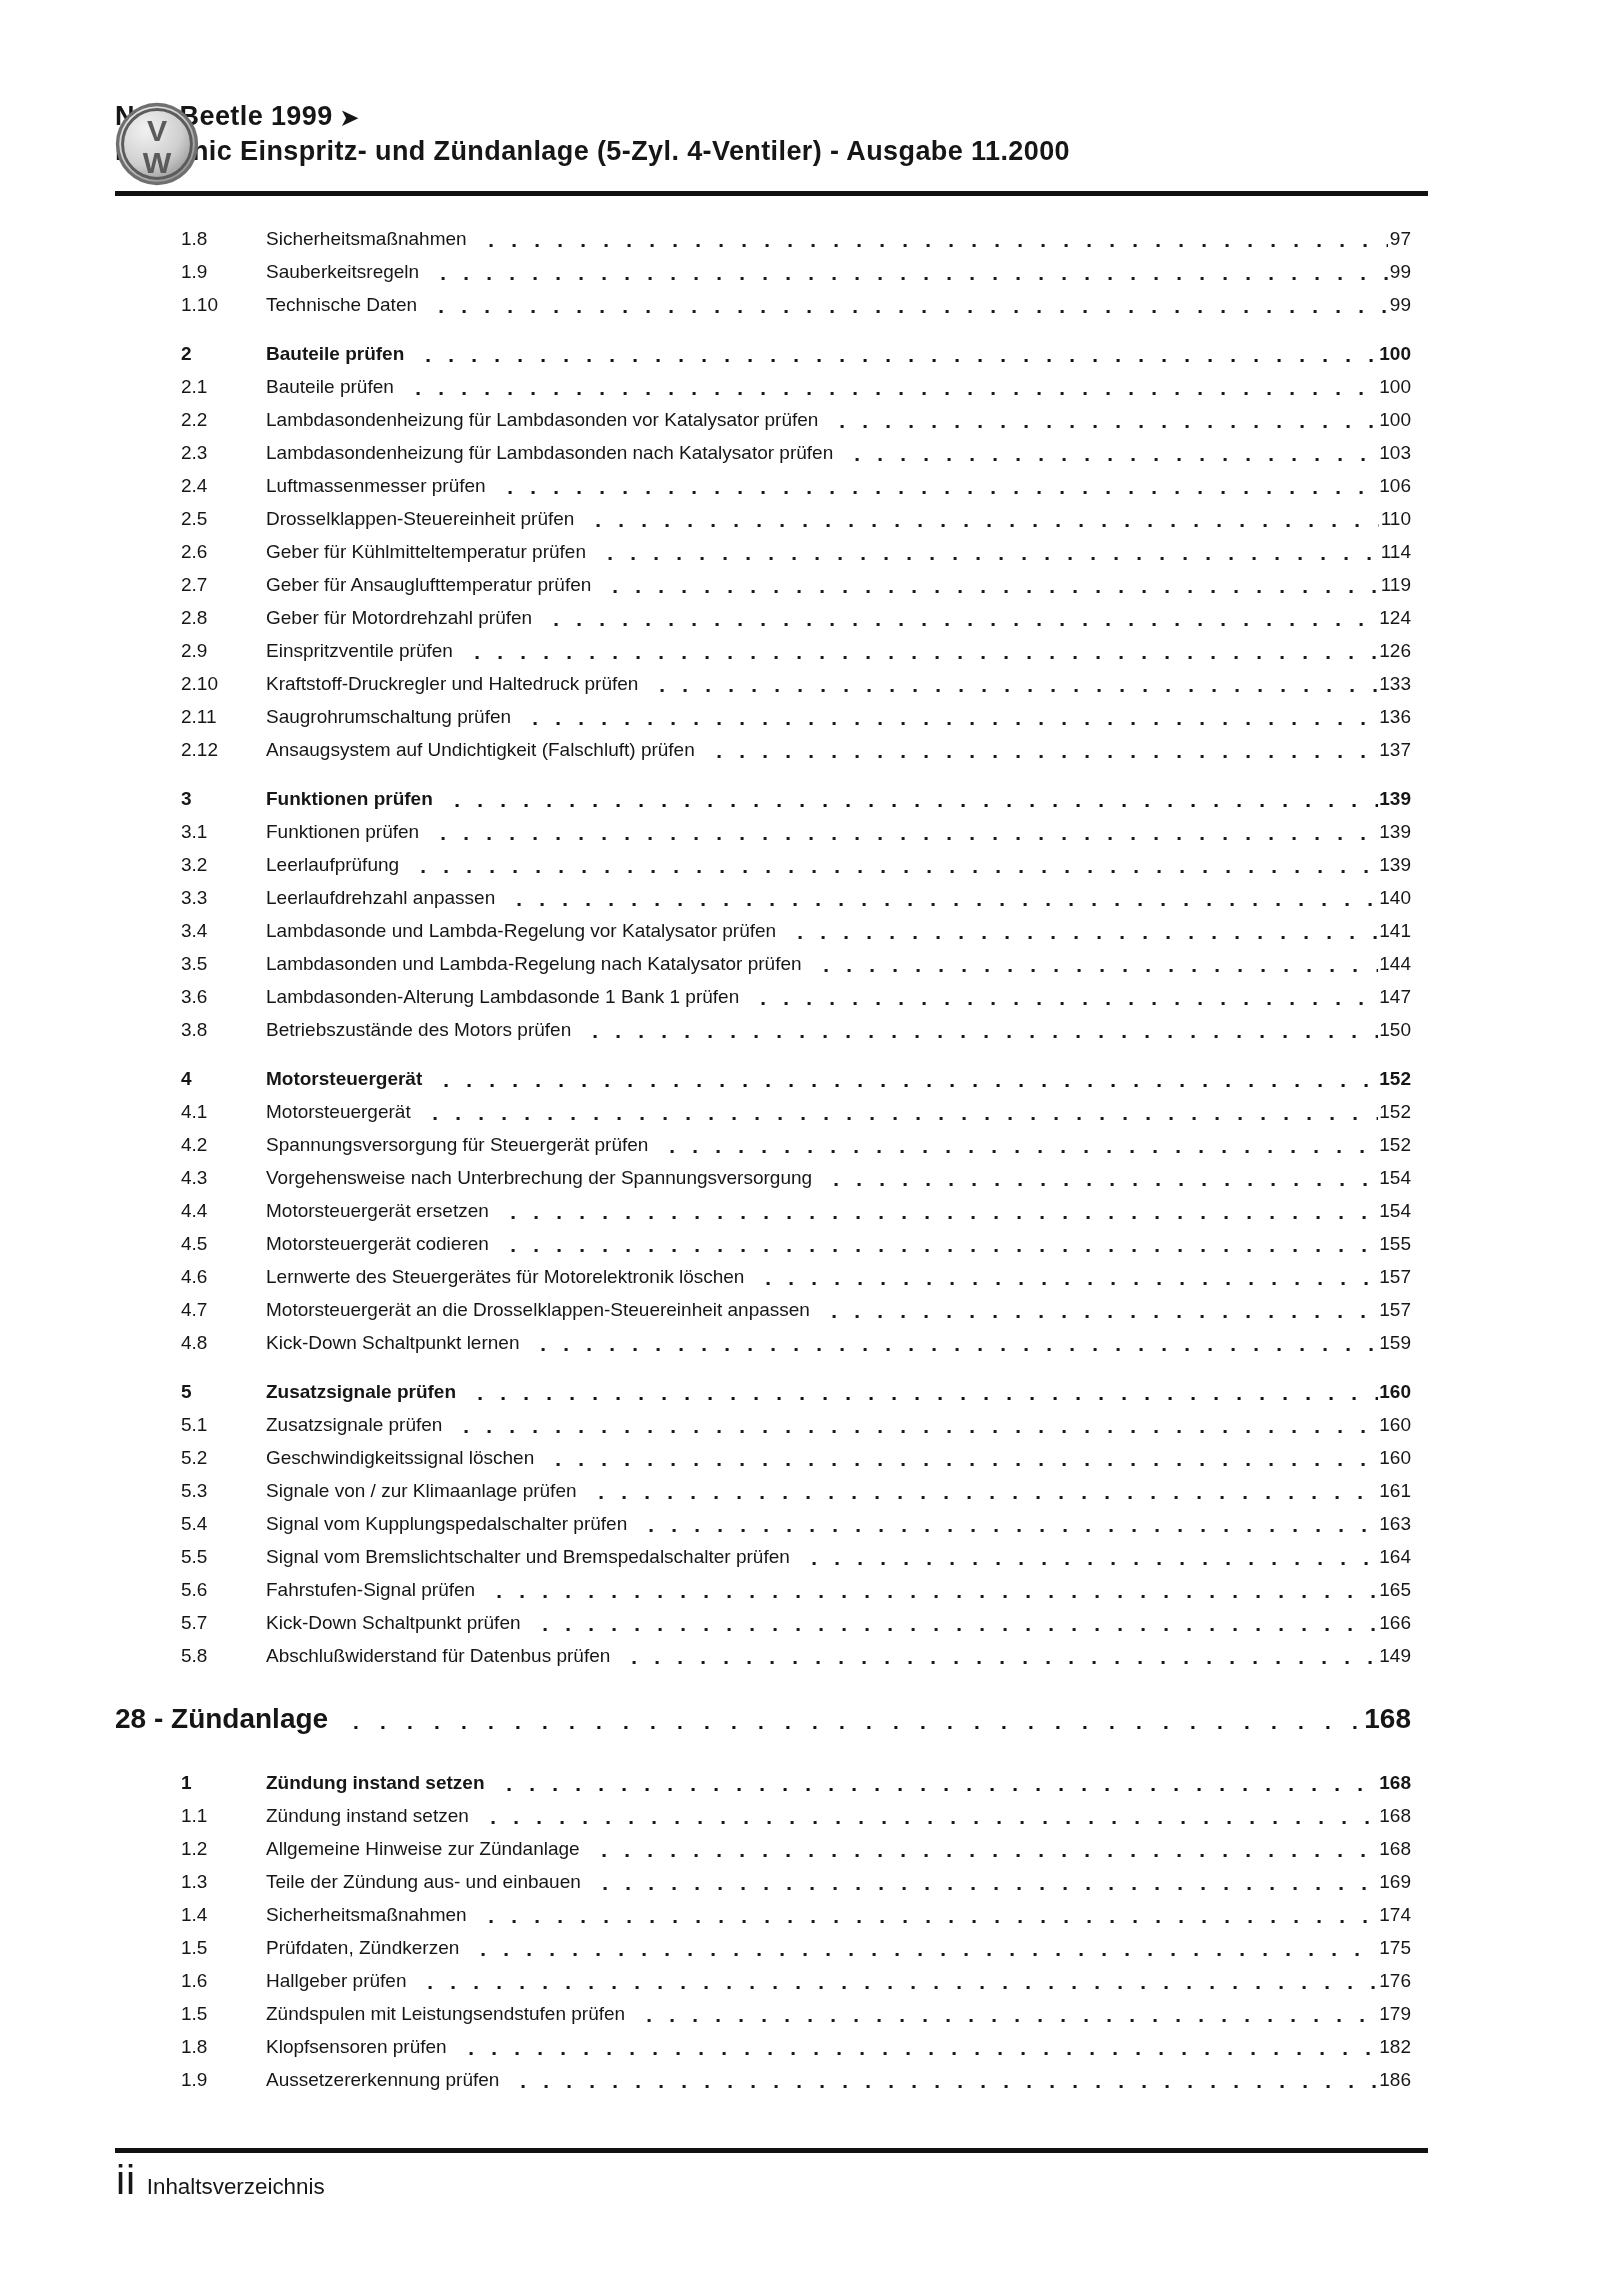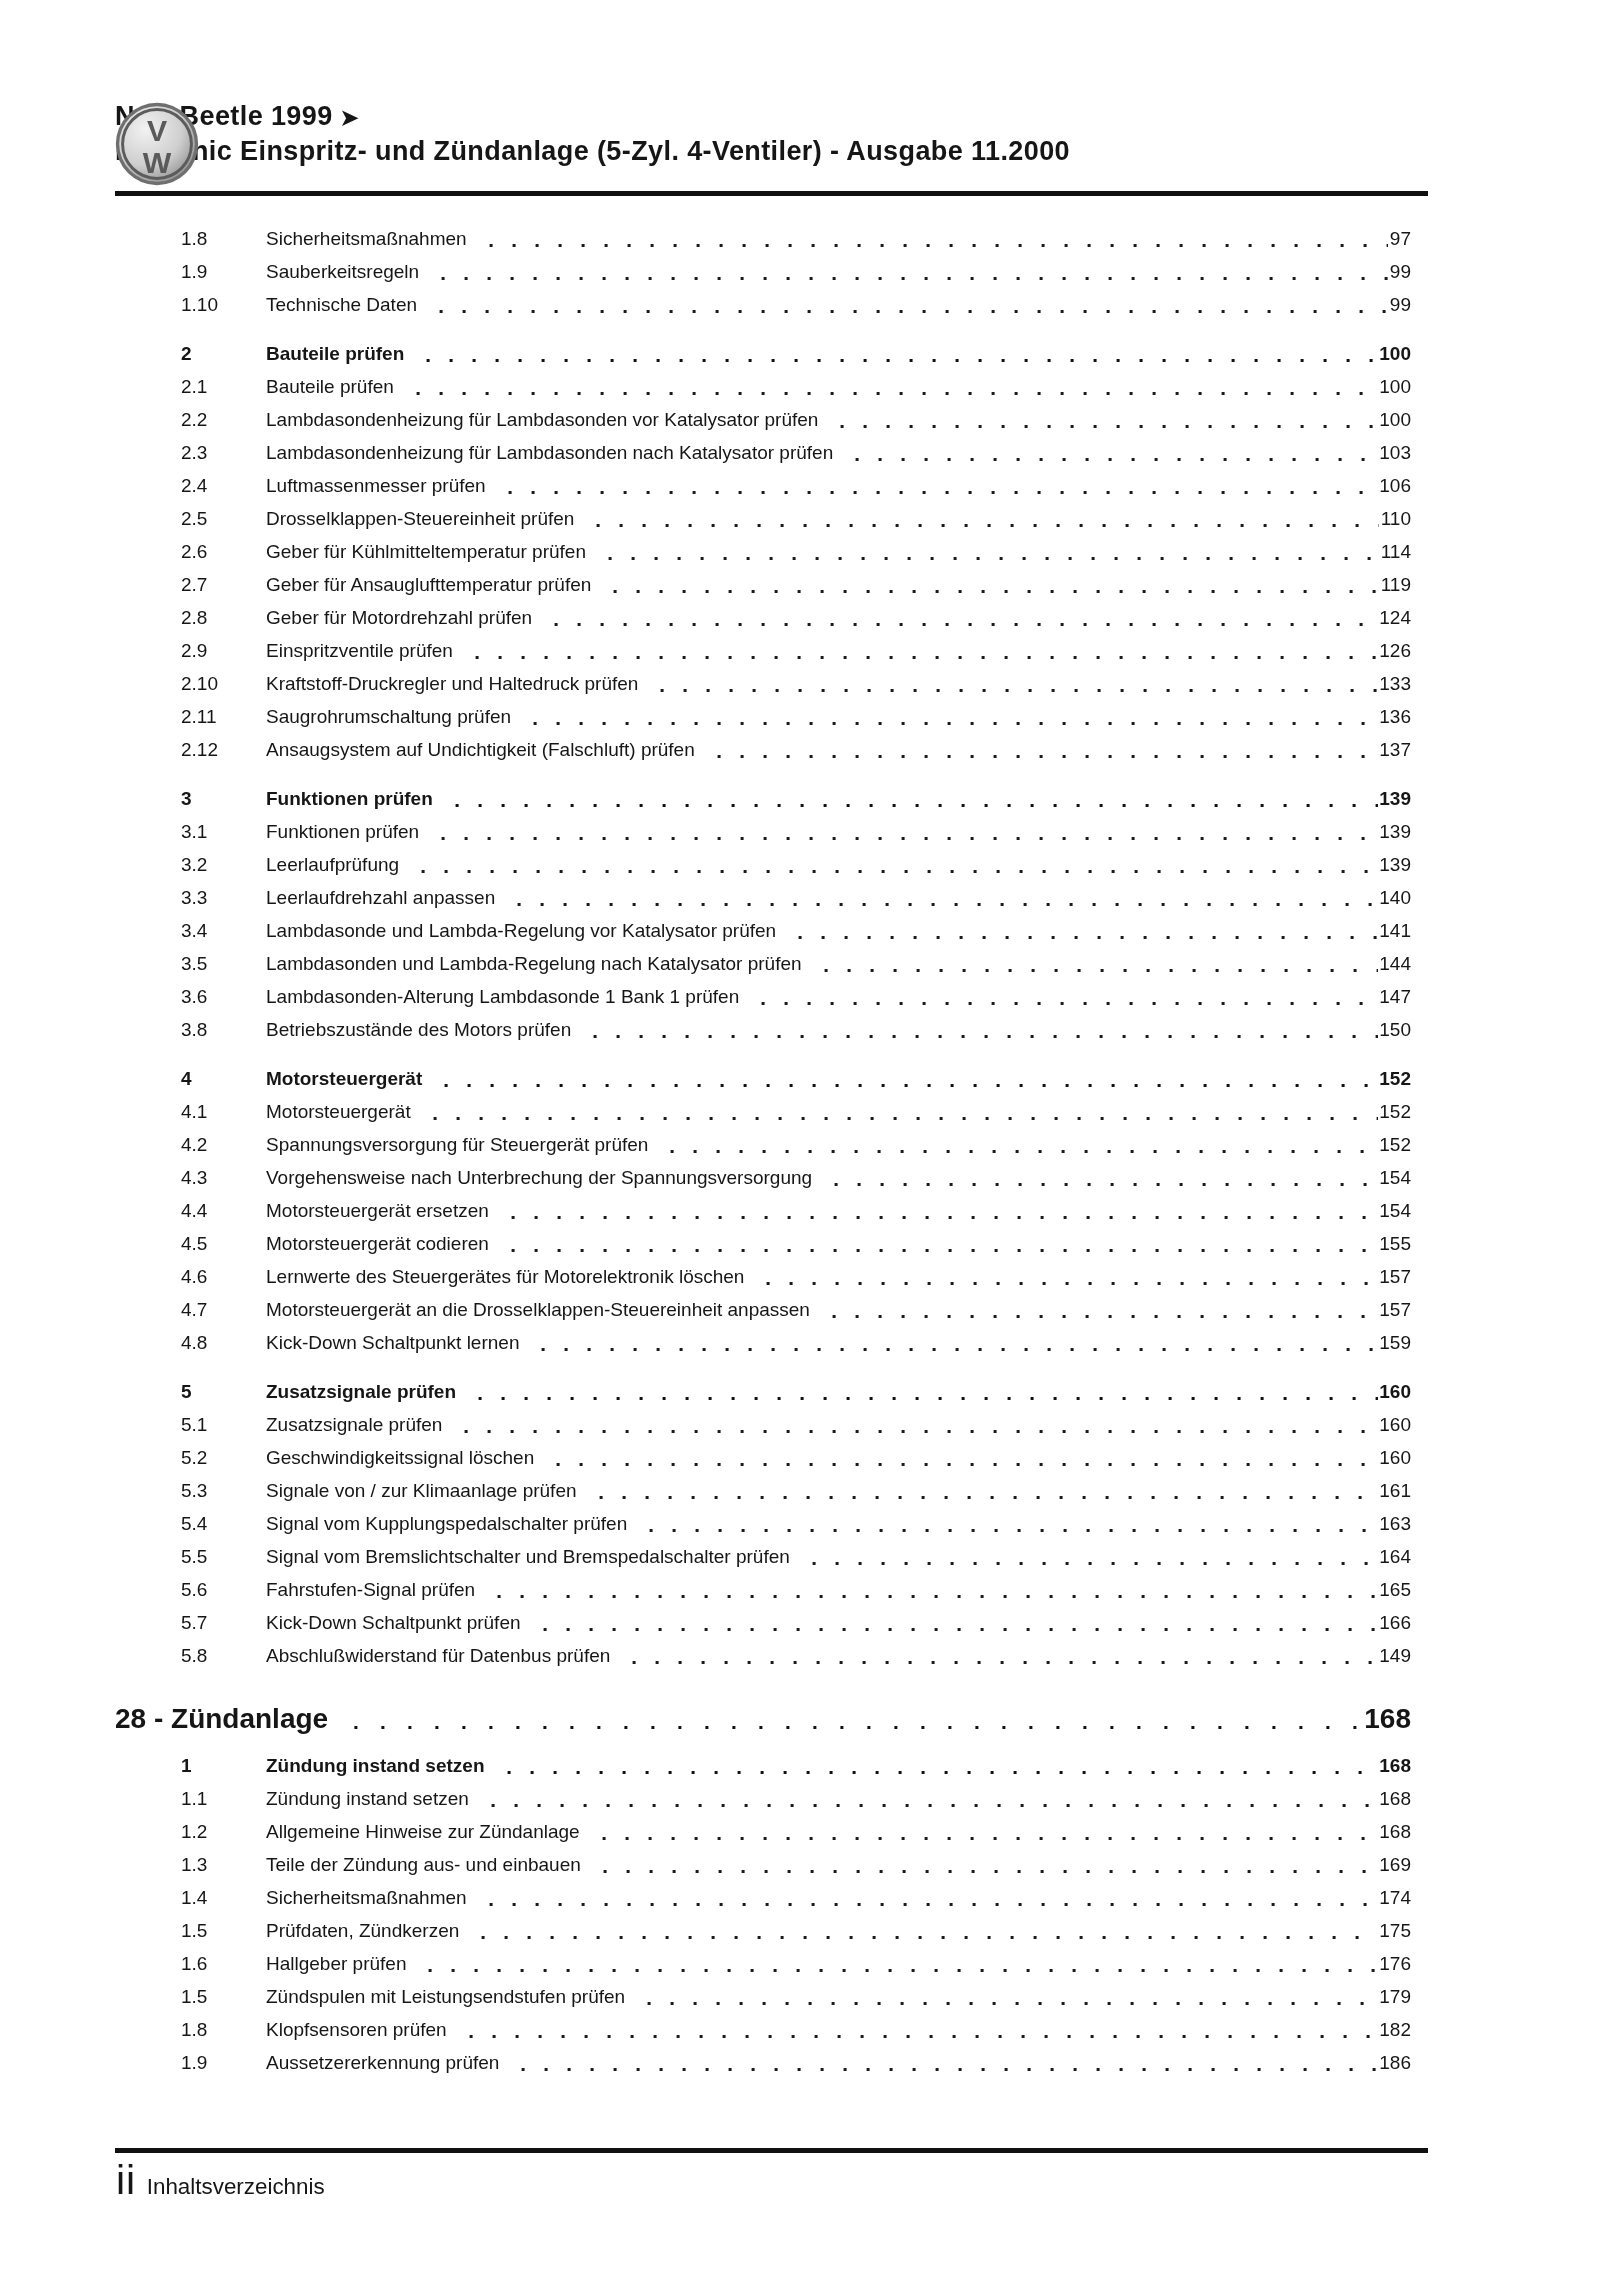--- a/index.html
+++ b/index.html
@@ -39,21 +39,21 @@
   }
   .row .pg { flex:0 0 auto; text-align:right; }
   .row.gap { margin-top:16px; }
   .row.bold { font-weight:bold; }
   .row.bold .leader {
     background-image: radial-gradient(circle 1.8px at center, #111 98%, transparent 100%);
   }
   .row.chapter {
     font-weight:bold; font-size:28px;
     height:43px; line-height:43px;
-    padding-left:0; margin-top:25px; margin-bottom:9px;
+    padding-left:0; margin-top:25px; margin-bottom:26px;
   }
   .row.chapter .leader {
     background-image: radial-gradient(circle 2px at center, #111 98%, transparent 100%);
     background-size:27px 9px;
     background-position:left 5.4px bottom 8px;
   }
 
   
   .footer-rule { position:absolute; left:115px; top:2148px; width:1313px; height:5.4px; background:#111; }
   .footer-text {

